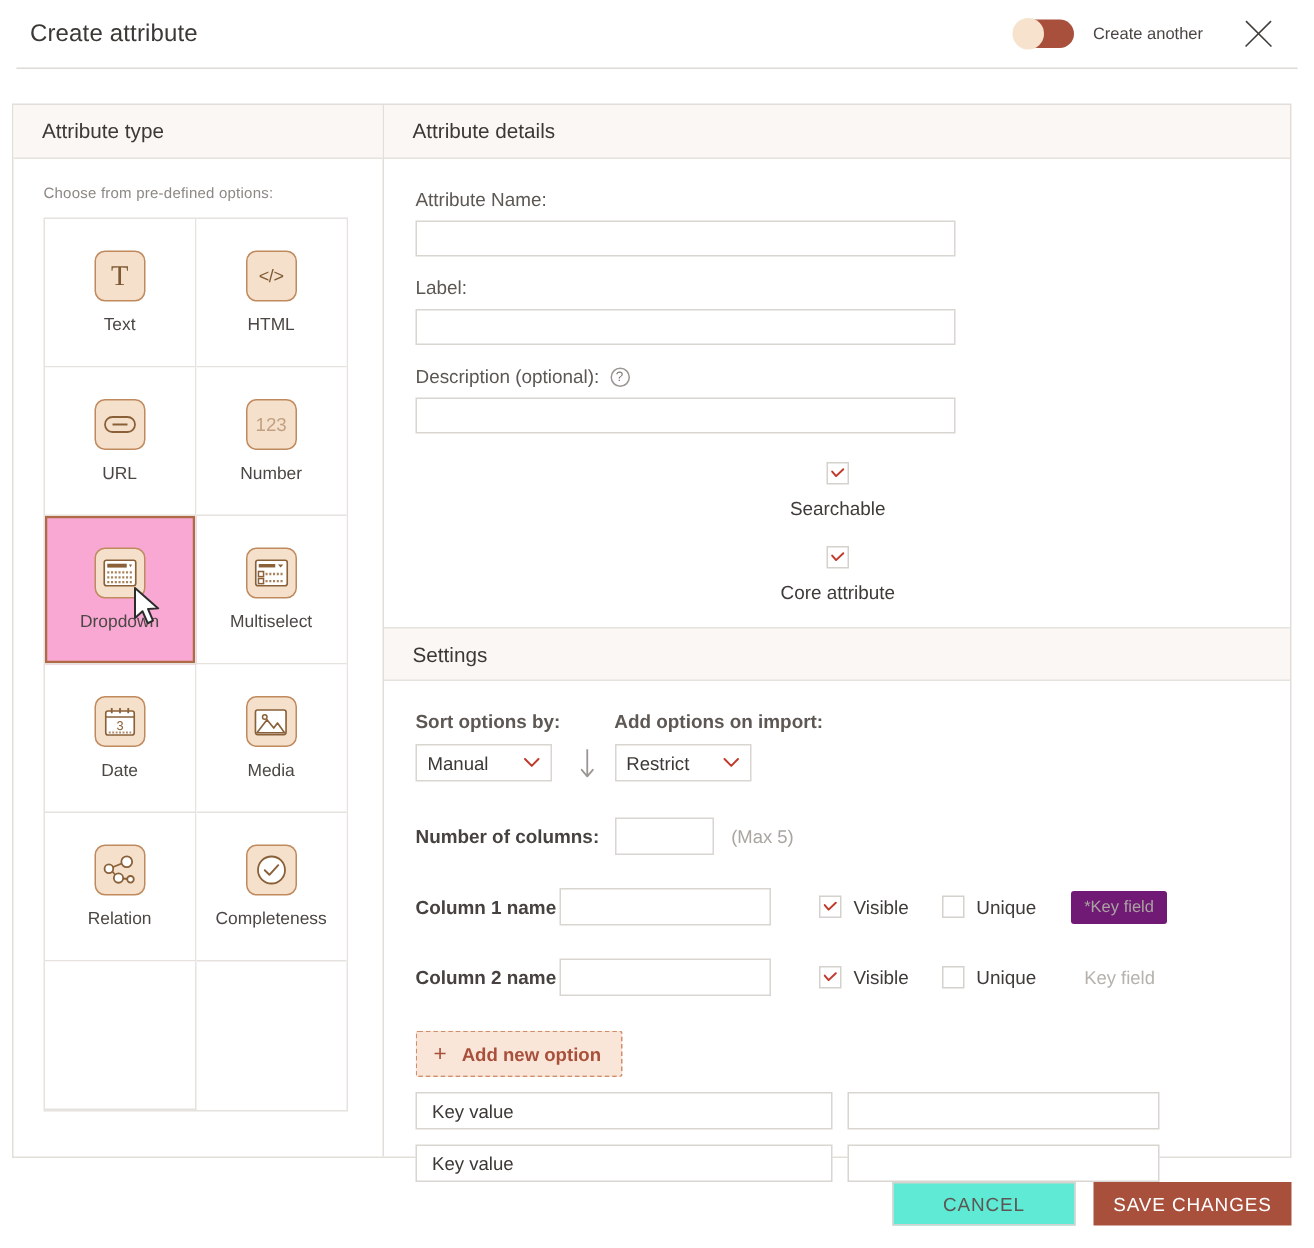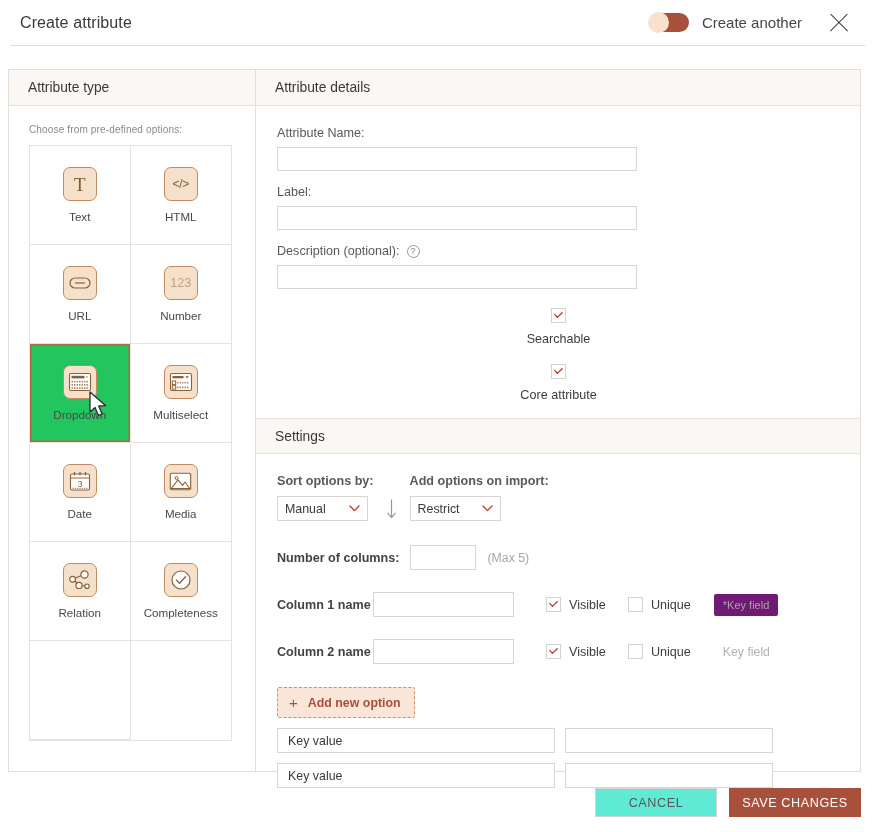--- a/index.html
+++ b/index.html
@@ -48,21 +48,21 @@
   .toggle .knob {
     position: absolute;
     left: -1px;
     top: -1px;
     width: 21px;
     height: 21px;
     border-radius: 50%;
     background: #f7e3cd;
   }
   .toggle-label {
-    font-size: 15px;
+    font-size: 11px;
     color: #4a4542;
     white-space: nowrap;
   }
   .close-btn {
     width: 30px;
     height: 30px;
     position: relative;
     cursor: pointer;
     margin-left: 9px;
   }
@@ -143,21 +143,21 @@
     justify-content: center;
     gap: 9px;
     cursor: pointer;
     box-sizing: border-box;
     position: relative;
     background: #fff;
   }
   .type-grid .type-tile:nth-child(2n) { border-right: none; }
   .type-tile.blank { cursor: default; }
   .type-tile.selected {
-    background: #22c55e;
+    background: #f9a8d4;
     box-shadow: inset 0 0 0 1.5px #b06b46;
     z-index: 2;
   }
   .type-tile .tile-label {
     font-size: 11.6px;
     color: #4c4744;
   }
   .tile-icon {
     width: 34px;
     height: 34px;

